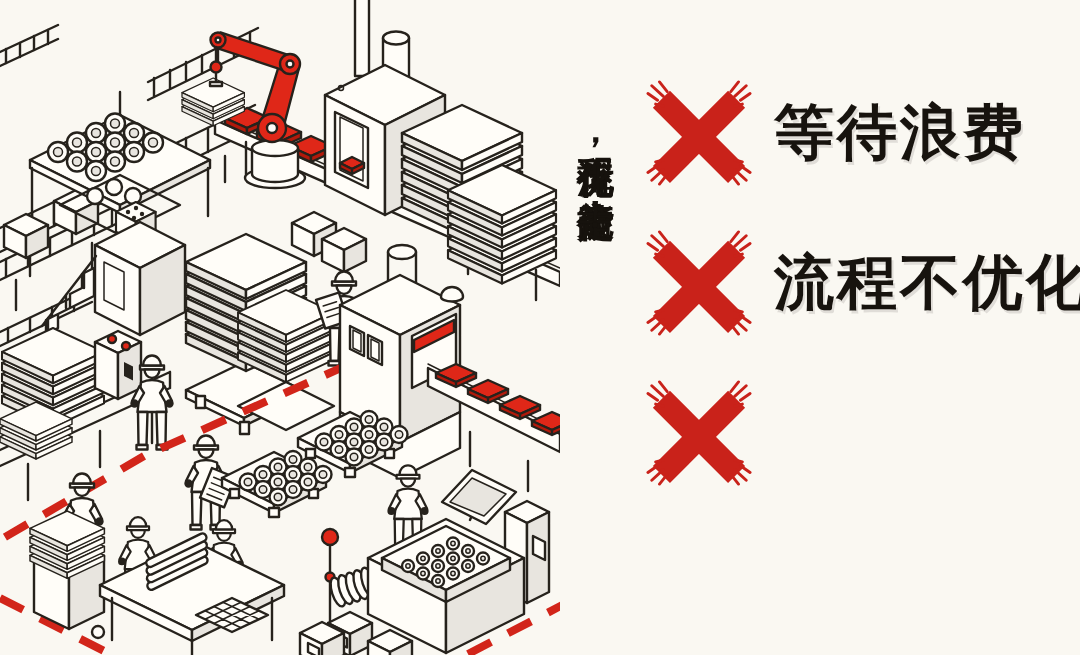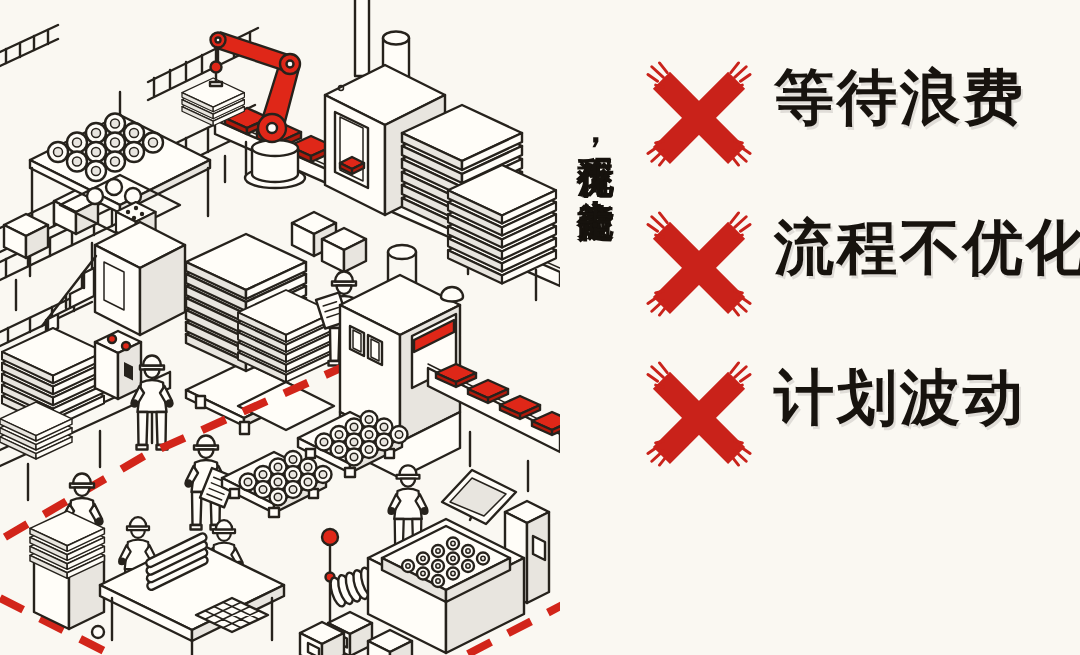--- a/index.html
+++ b/index.html
@@ -20,21 +20,21 @@
   .factory .dash{stroke:#d2251a;stroke-width:8;stroke-dasharray:26 19;stroke-linecap:butt;fill:none;}
   
   .headline{
     position:absolute;left:570px;top:128px;height:470px;
     writing-mode:vertical-rl;text-orientation:upright;
     font-size:37px;font-weight:900;letter-spacing:1px;color:#16120d;
     white-space:nowrap;
   }
   
   .waste{position:absolute;left:646px;top:58px;width:434px;display:flex;flex-direction:column;}
-  .row{height:150px;display:flex;align-items:flex-start;gap:22px;}
+  .row{height:150px;display:flex;align-items:center;gap:22px;}
   .xmark{width:106px;height:112px;flex:none;}
   .label{
     font-size:60px;font-weight:900;letter-spacing:3px;color:#17130e;white-space:nowrap;
     text-shadow:2px 3px 0 rgba(40,35,30,0.12);
   }
 </style>
 </head>
 <body>
 
 <div class="stage">
@@ -479,17 +479,16 @@
     <div class="row">
       <svg class="xmark" viewBox="0 0 110 110">
           <use href="#brushx"></use>
         </svg>
       <div class="label">流程不优化</div>
     </div>
     <div class="row">
       <svg class="xmark" viewBox="0 0 110 110">
           <use href="#brushx"></use>
         </svg>
-      <div class="label">计划波动</div>
     </div>
   </div>
 
 </div>
 
 </body></html>

